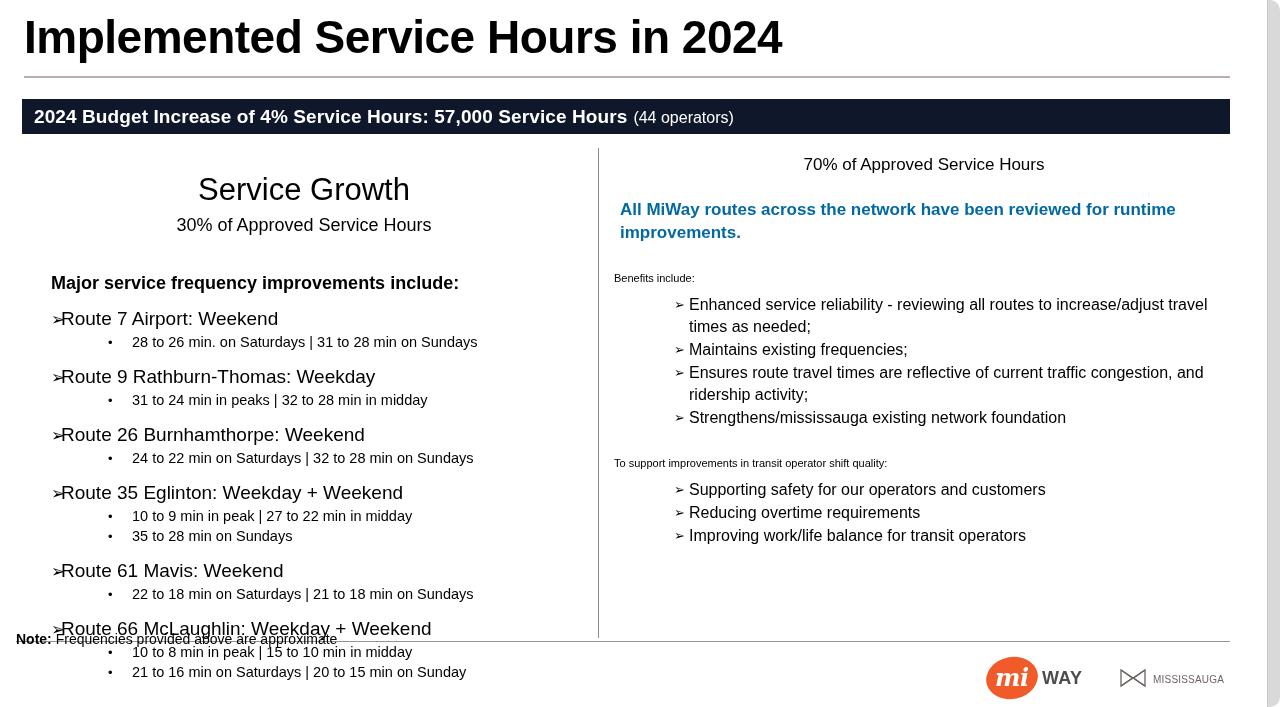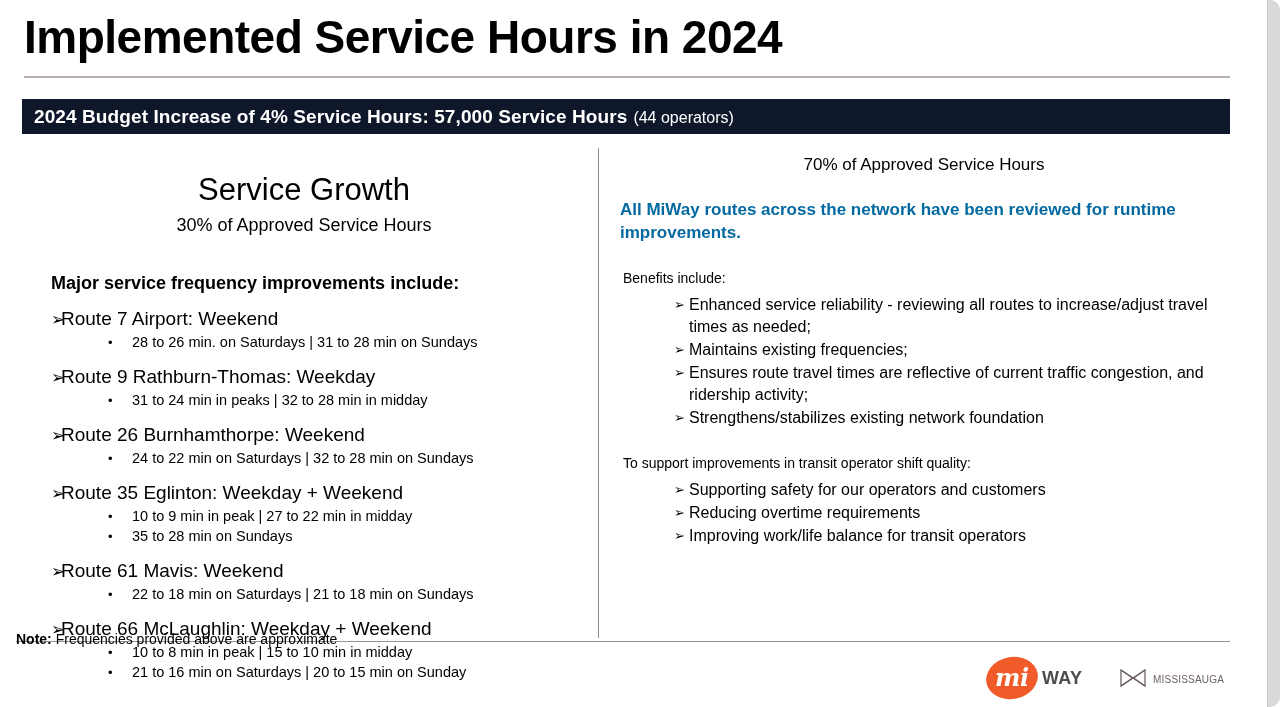--- a/index.html
+++ b/index.html
@@ -184,25 +184,24 @@
   .rc-statement {
     text-align: left;
     font-size: 17px;
     line-height: 23px;
     font-weight: bold;
     color: #0369a1;
     margin-top: 21px;
     padding: 0 6px;
   }
   .rc-section-lead {
-    font-size: 14px;
+    font-size: 11px;
     line-height: 22px;
     color: #000000;
     margin-top: 23px;
-    margin-left: 9px;
   }
   .rc-list {
     margin-top: 5px;
     margin-left: 60px;
   }
   .rc-item {
     display: flex;
     align-items: flex-start;
     margin-top: 1px;
   }
@@ -408,21 +407,21 @@
       <div class="rc-item">
         <span class="arrow-small">➢</span>
         <span class="rc-item-text">Maintains existing frequencies;</span>
       </div>
       <div class="rc-item">
         <span class="arrow-small">➢</span>
         <span class="rc-item-text">Ensures route travel times are reflective of current traffic congestion, and ridership activity;</span>
       </div>
       <div class="rc-item">
         <span class="arrow-small">➢</span>
-        <span class="rc-item-text">Strengthens/stabilizes existing network foundation</span>
+        <span class="rc-item-text">Strengthens/mississauga existing network foundation</span>
       </div>
     </div>
 
     <div class="rc-section-lead">To support improvements in transit operator shift quality:</div>
     <div class="rc-list">
       <div class="rc-item">
         <span class="arrow-small">➢</span>
         <span class="rc-item-text">Supporting safety for our operators and customers</span>
       </div>
       <div class="rc-item">

